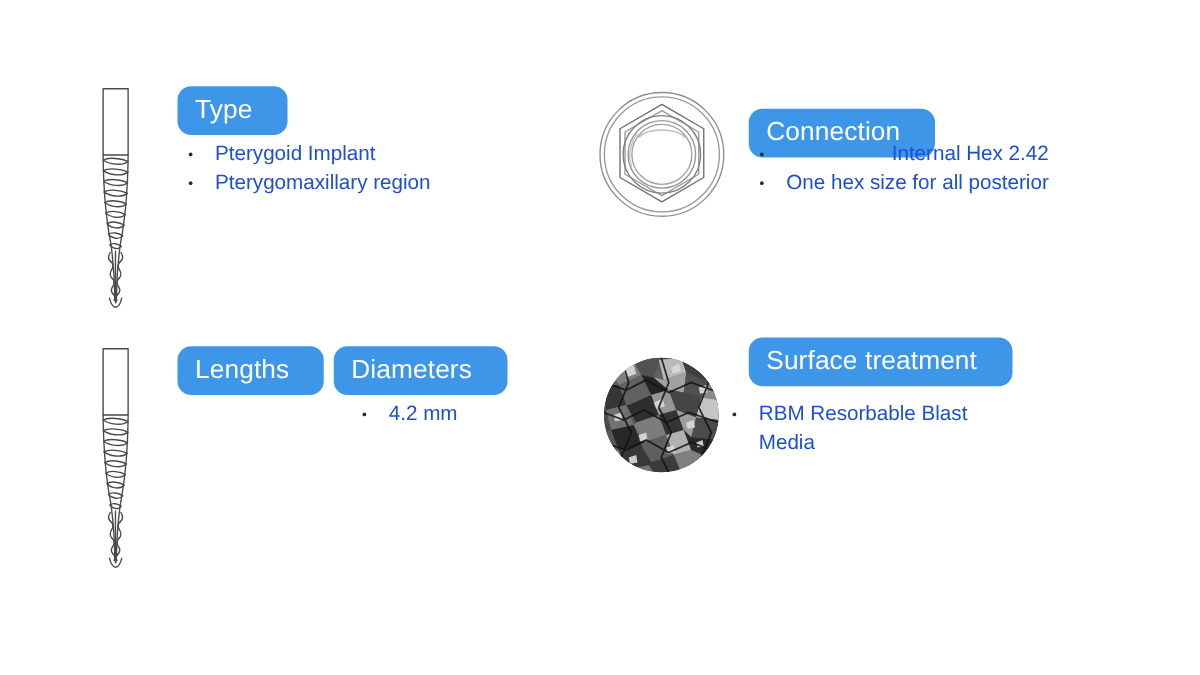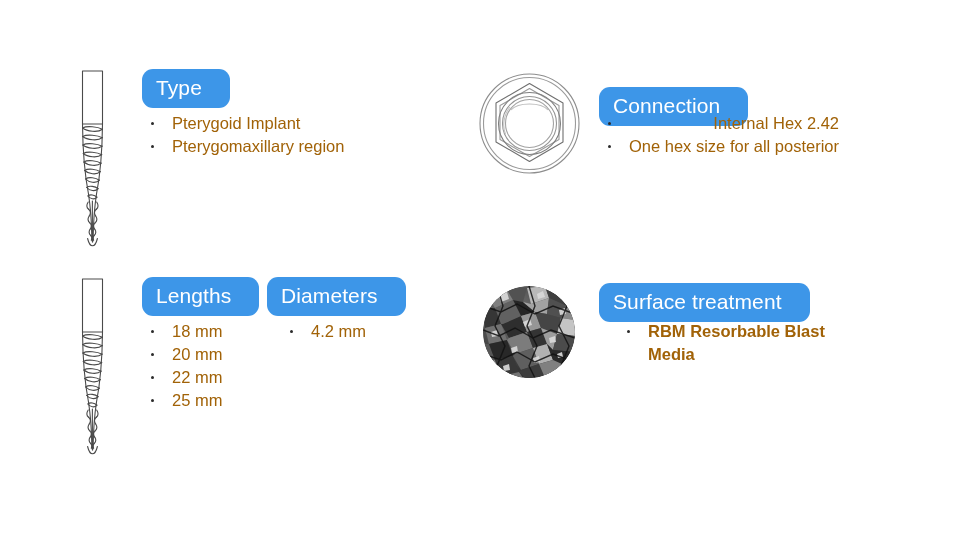--- a/index.html
+++ b/index.html
@@ -45,21 +45,21 @@
 
   
   .bullets {
     list-style: none;
     margin: 8px 0 0 0;
     padding: 0;
   }
   .bullets li {
     position: relative;
     padding-left: 30px;
-    color: #a16207;
+    color: #1d4ed8;
     font-size: 16.5px;
     line-height: 23px;
     margin-bottom: 0px;
     white-space: pre-line;
   }
   .bullets li .dot {
     position: absolute;
     left: 9px;
     top: 10px;
     width: 3px;
@@ -92,22 +92,22 @@
   #conn-badge-wrap    { left: 599px; top: 87px; }
   #conn-list-wrap     { left: 599px; top: 104px; text-align: right; }
 
   #length-figure      { left: 74px;  top: 276px; }
   #lengths-badge-wrap { left: 142px; top: 277px; text-align: center; }
   #lengths-list-wrap  { left: 142px; top: 312px; }
   #diam-badge-wrap    { left: 267px; top: 277px; }
   #diam-list-wrap     { left: 281px; top: 312px; }
 
   #surface-figure     { left: 483px; top: 286px; }
-  #surf-badge-wrap    { left: 599px; top: 283px; }
-  #surf-list-wrap     { left: 618px; top: 312px; font-weight: bold; }
+  #surf-badge-wrap    { left: 599px; top: 270px; }
+  #surf-list-wrap     { left: 577px; top: 312px; }
 </style>
 </head>
 <body>
 
 <div id="infographic">
 
   <div class="panel" id="type-figure">
     <svg class="implant-svg" width="38" height="180" viewBox="0 0 38 180">
       <g fill="none" stroke="#4a4a4a" stroke-width="1.1" stroke-linejoin="round" stroke-linecap="round">
 
@@ -251,28 +251,20 @@
 
         <path d="M18.4 133 C18.3 144, 18.4 158, 18.5 170"></path>
       </g>
     </svg>
   </div>
 
   <div class="panel" id="lengths-badge-wrap">
     <span class="badge">Lengths</span>
   </div>
 
-  <div class="panel" id="lengths-list-wrap">
-    <ul class="bullets">
-      <li><span class="dot"></span><span>18 mm</span></li>
-      <li><span class="dot"></span><span>20 mm</span></li>
-      <li><span class="dot"></span><span>22 mm</span></li>
-      <li><span class="dot"></span><span>25 mm</span></li>
-    </ul>
-  </div>
 
   <div class="panel" id="diam-badge-wrap">
     <span class="badge">Diameters</span>
   </div>
 
   <div class="panel" id="diam-list-wrap">
     <ul class="bullets">
       <li><span class="dot"></span><span>4.2 mm</span></li>
     </ul>
   </div>

